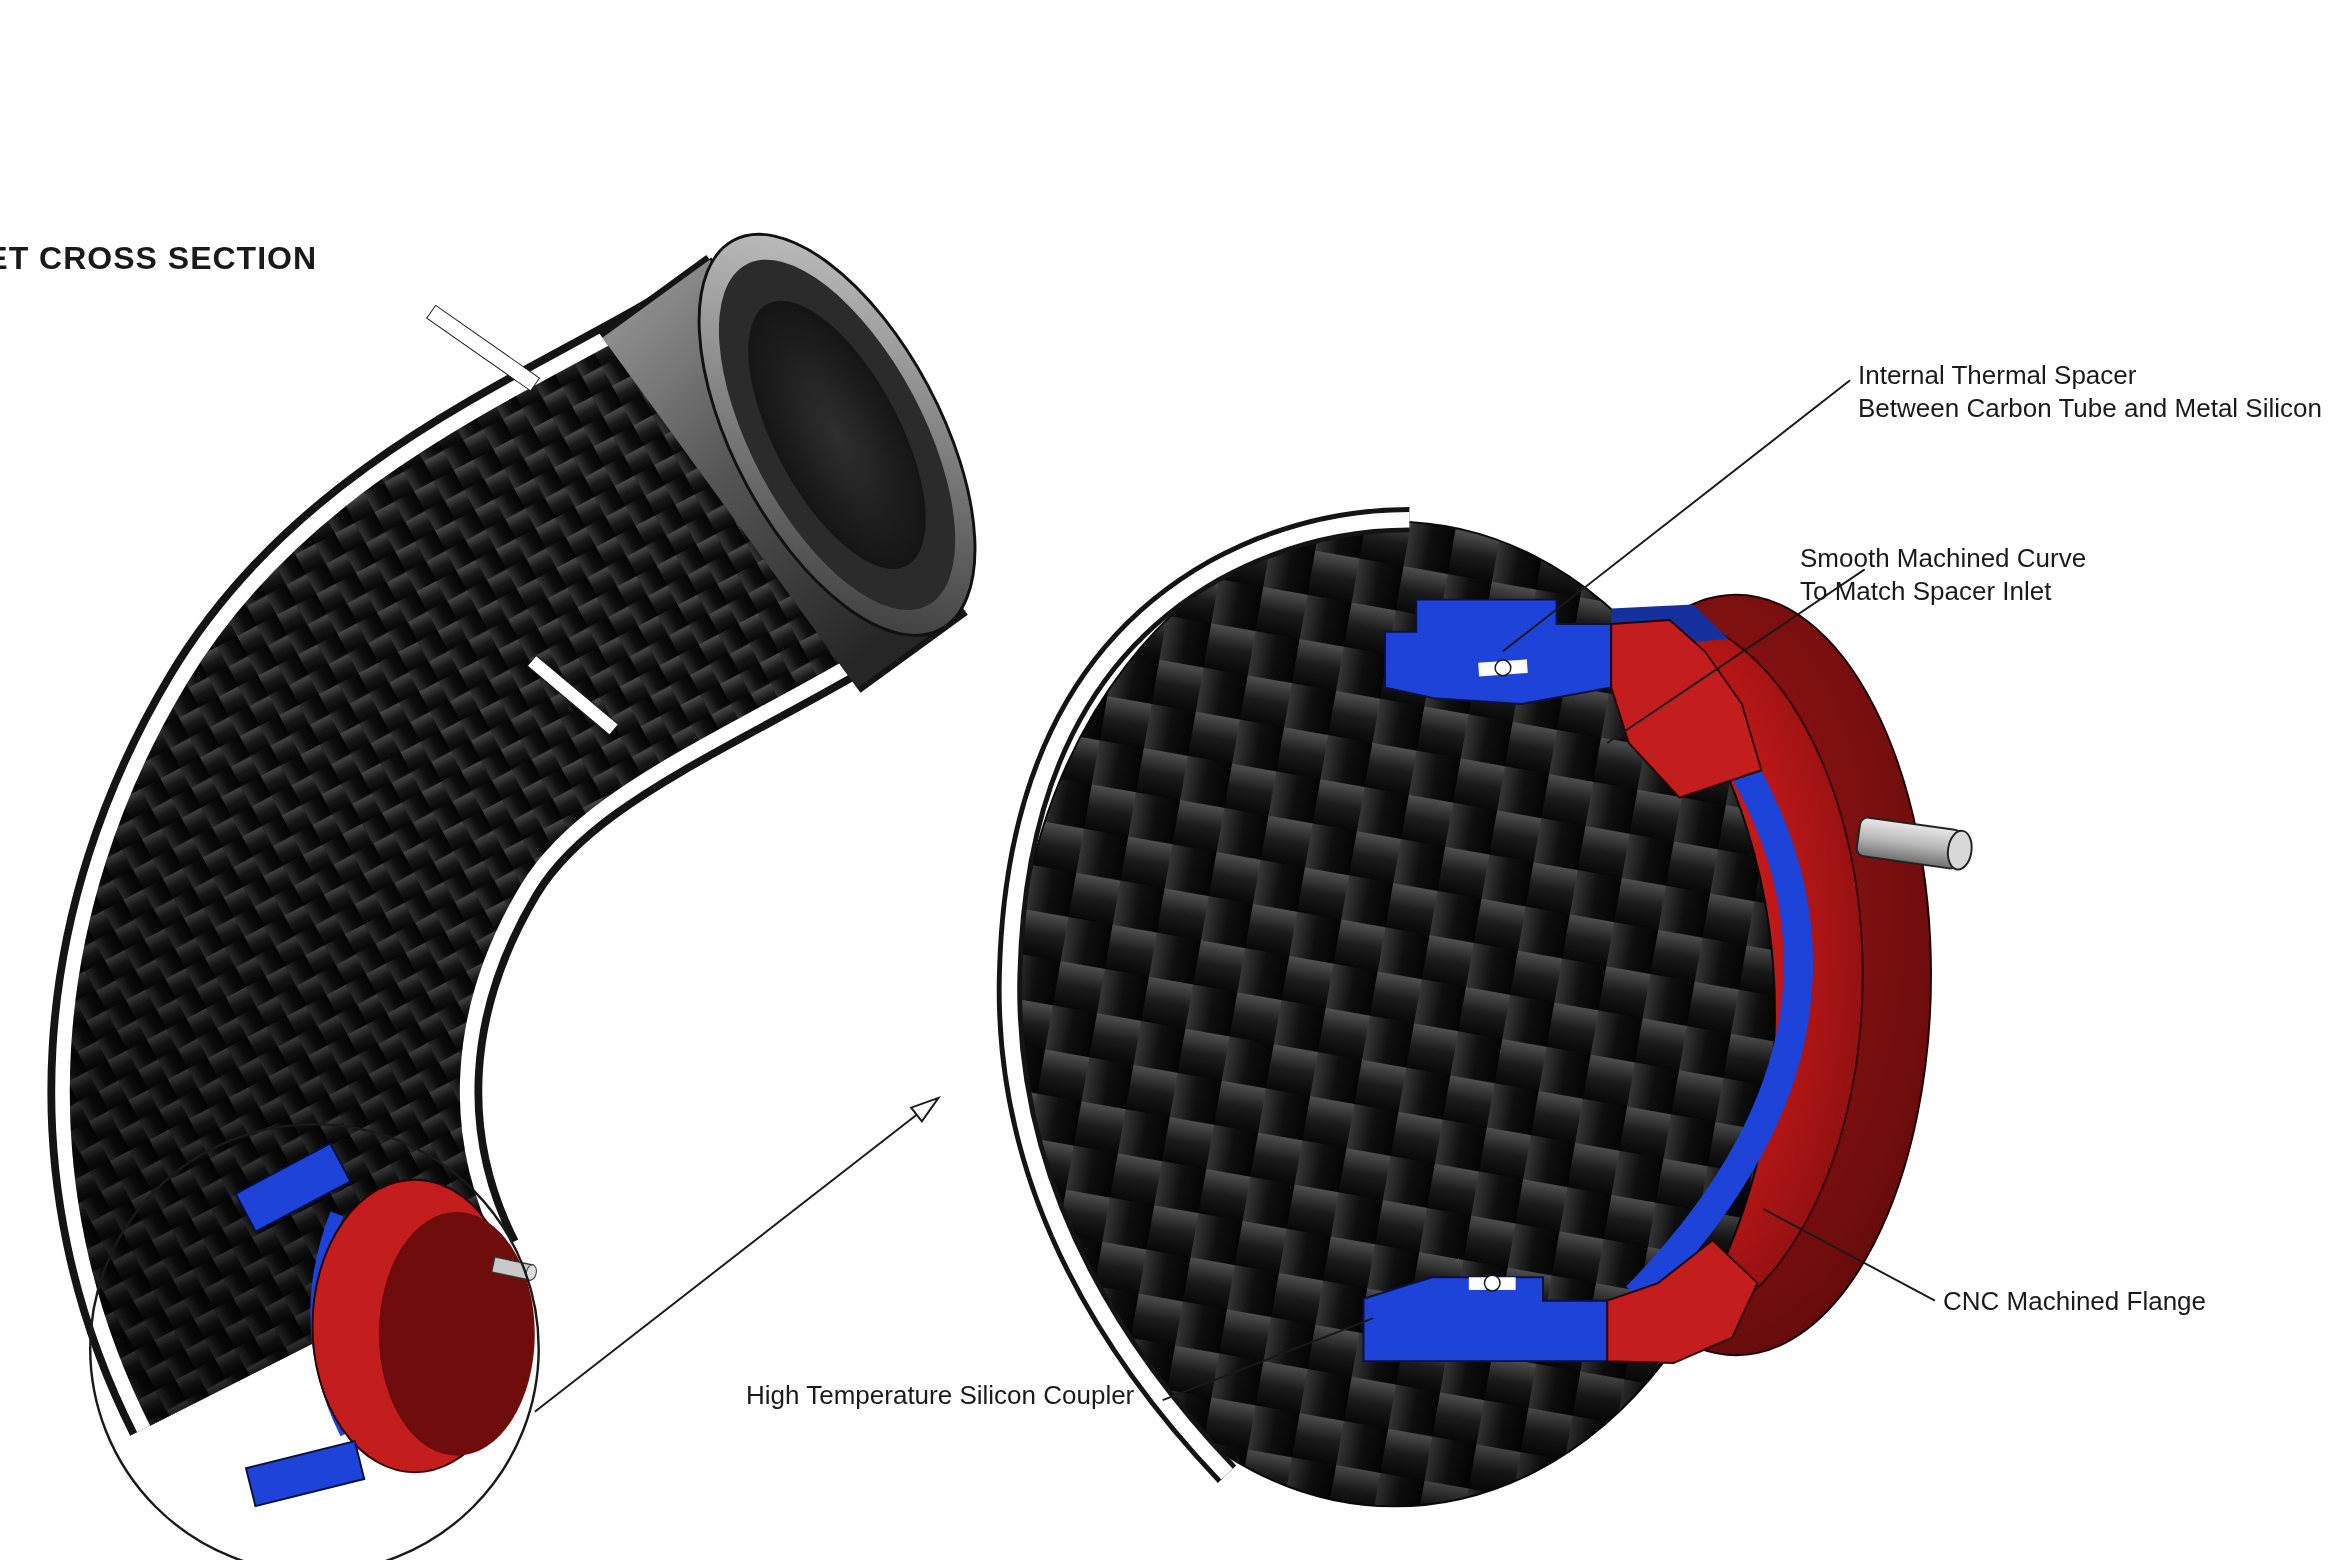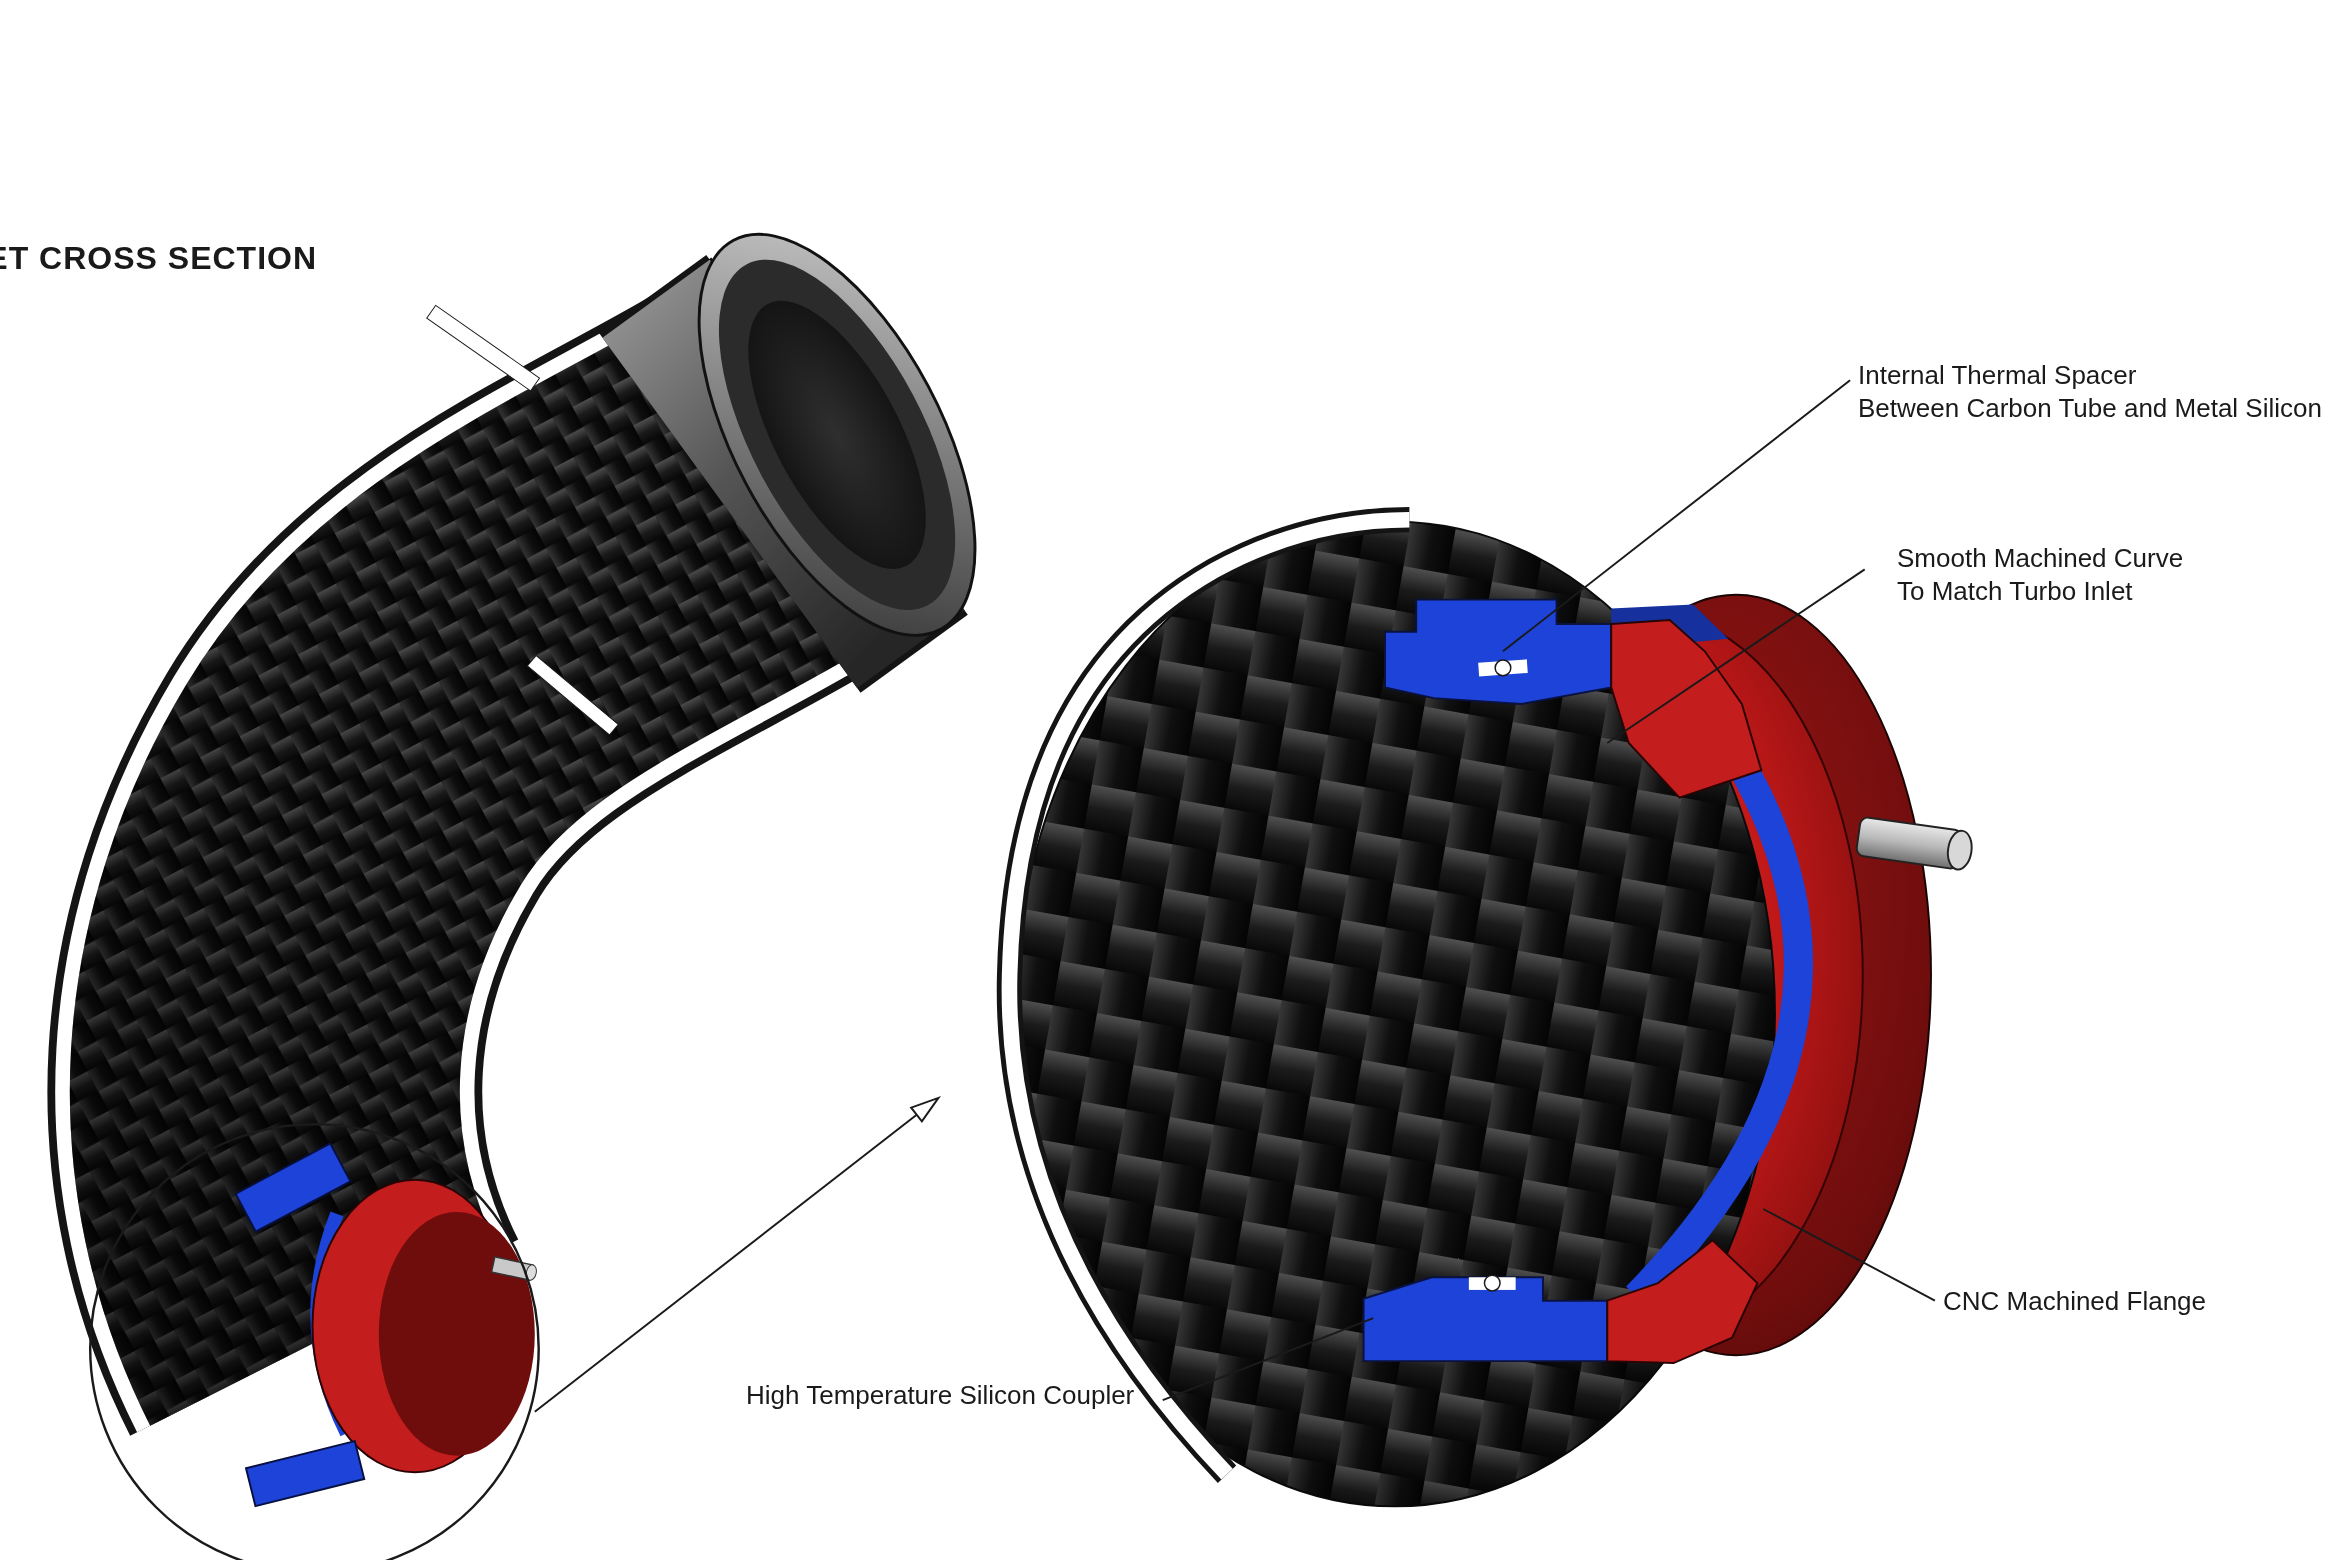--- a/index.html
+++ b/index.html
@@ -175,23 +175,23 @@
     </g>
   </svg>
 
   <div class="title">ET CROSS SECTION</div>
 
   <div class="callout" style="left:1858px;top:359px;">
     <span>Internal Thermal Spacer</span>
     <span class="l2">Between Carbon Tube and Metal Silicon</span>
   </div>
 
-  <div class="callout" style="left:1897px;top:542px;">
+  <div class="callout" style="left:1800px;top:542px;">
     <span>Smooth Machined Curve</span>
-    <span class="l2">To Match Turbo Inlet</span>
+    <span class="l2">To Match Spacer Inlet</span>
   </div>
 
   <div class="callout" style="left:1943px;top:1285px;text-align:right;">
     <span>CNC Machined Flange</span>
   </div>
 
   <div class="callout" style="left:746px;top:1351px;margin-top:28px;">
     <span>High Temperature Silicon Coupler</span>
   </div>
 

